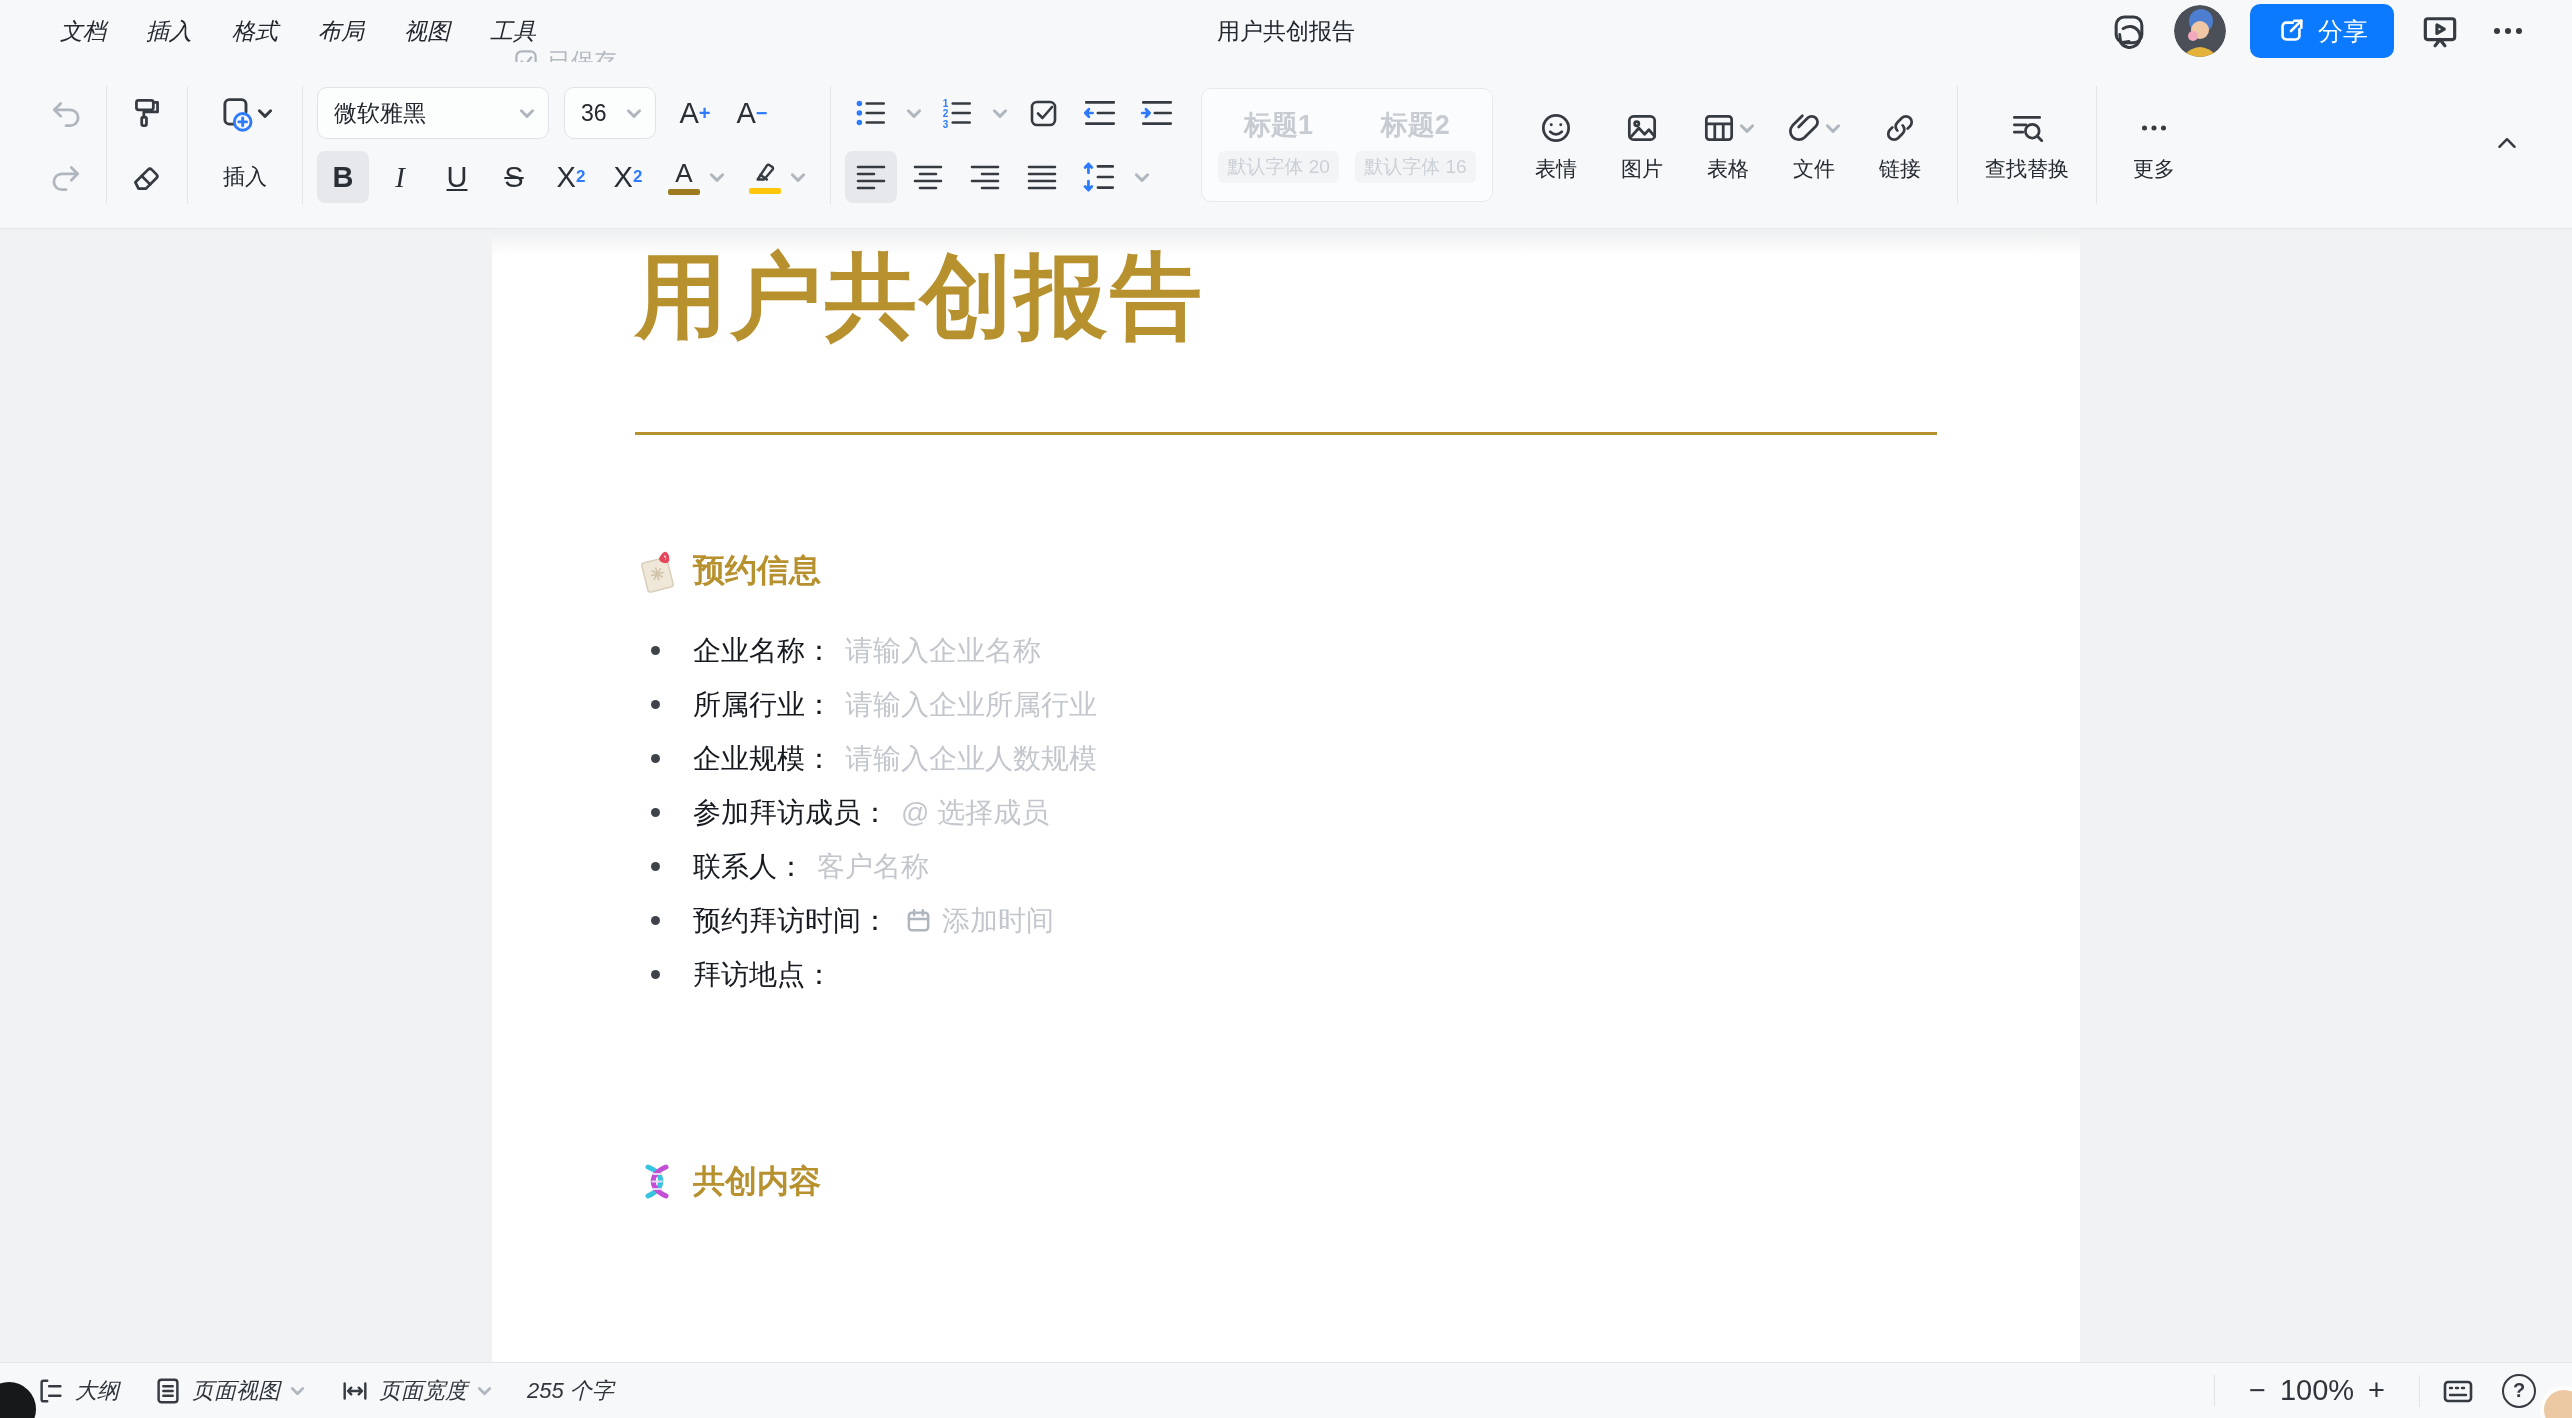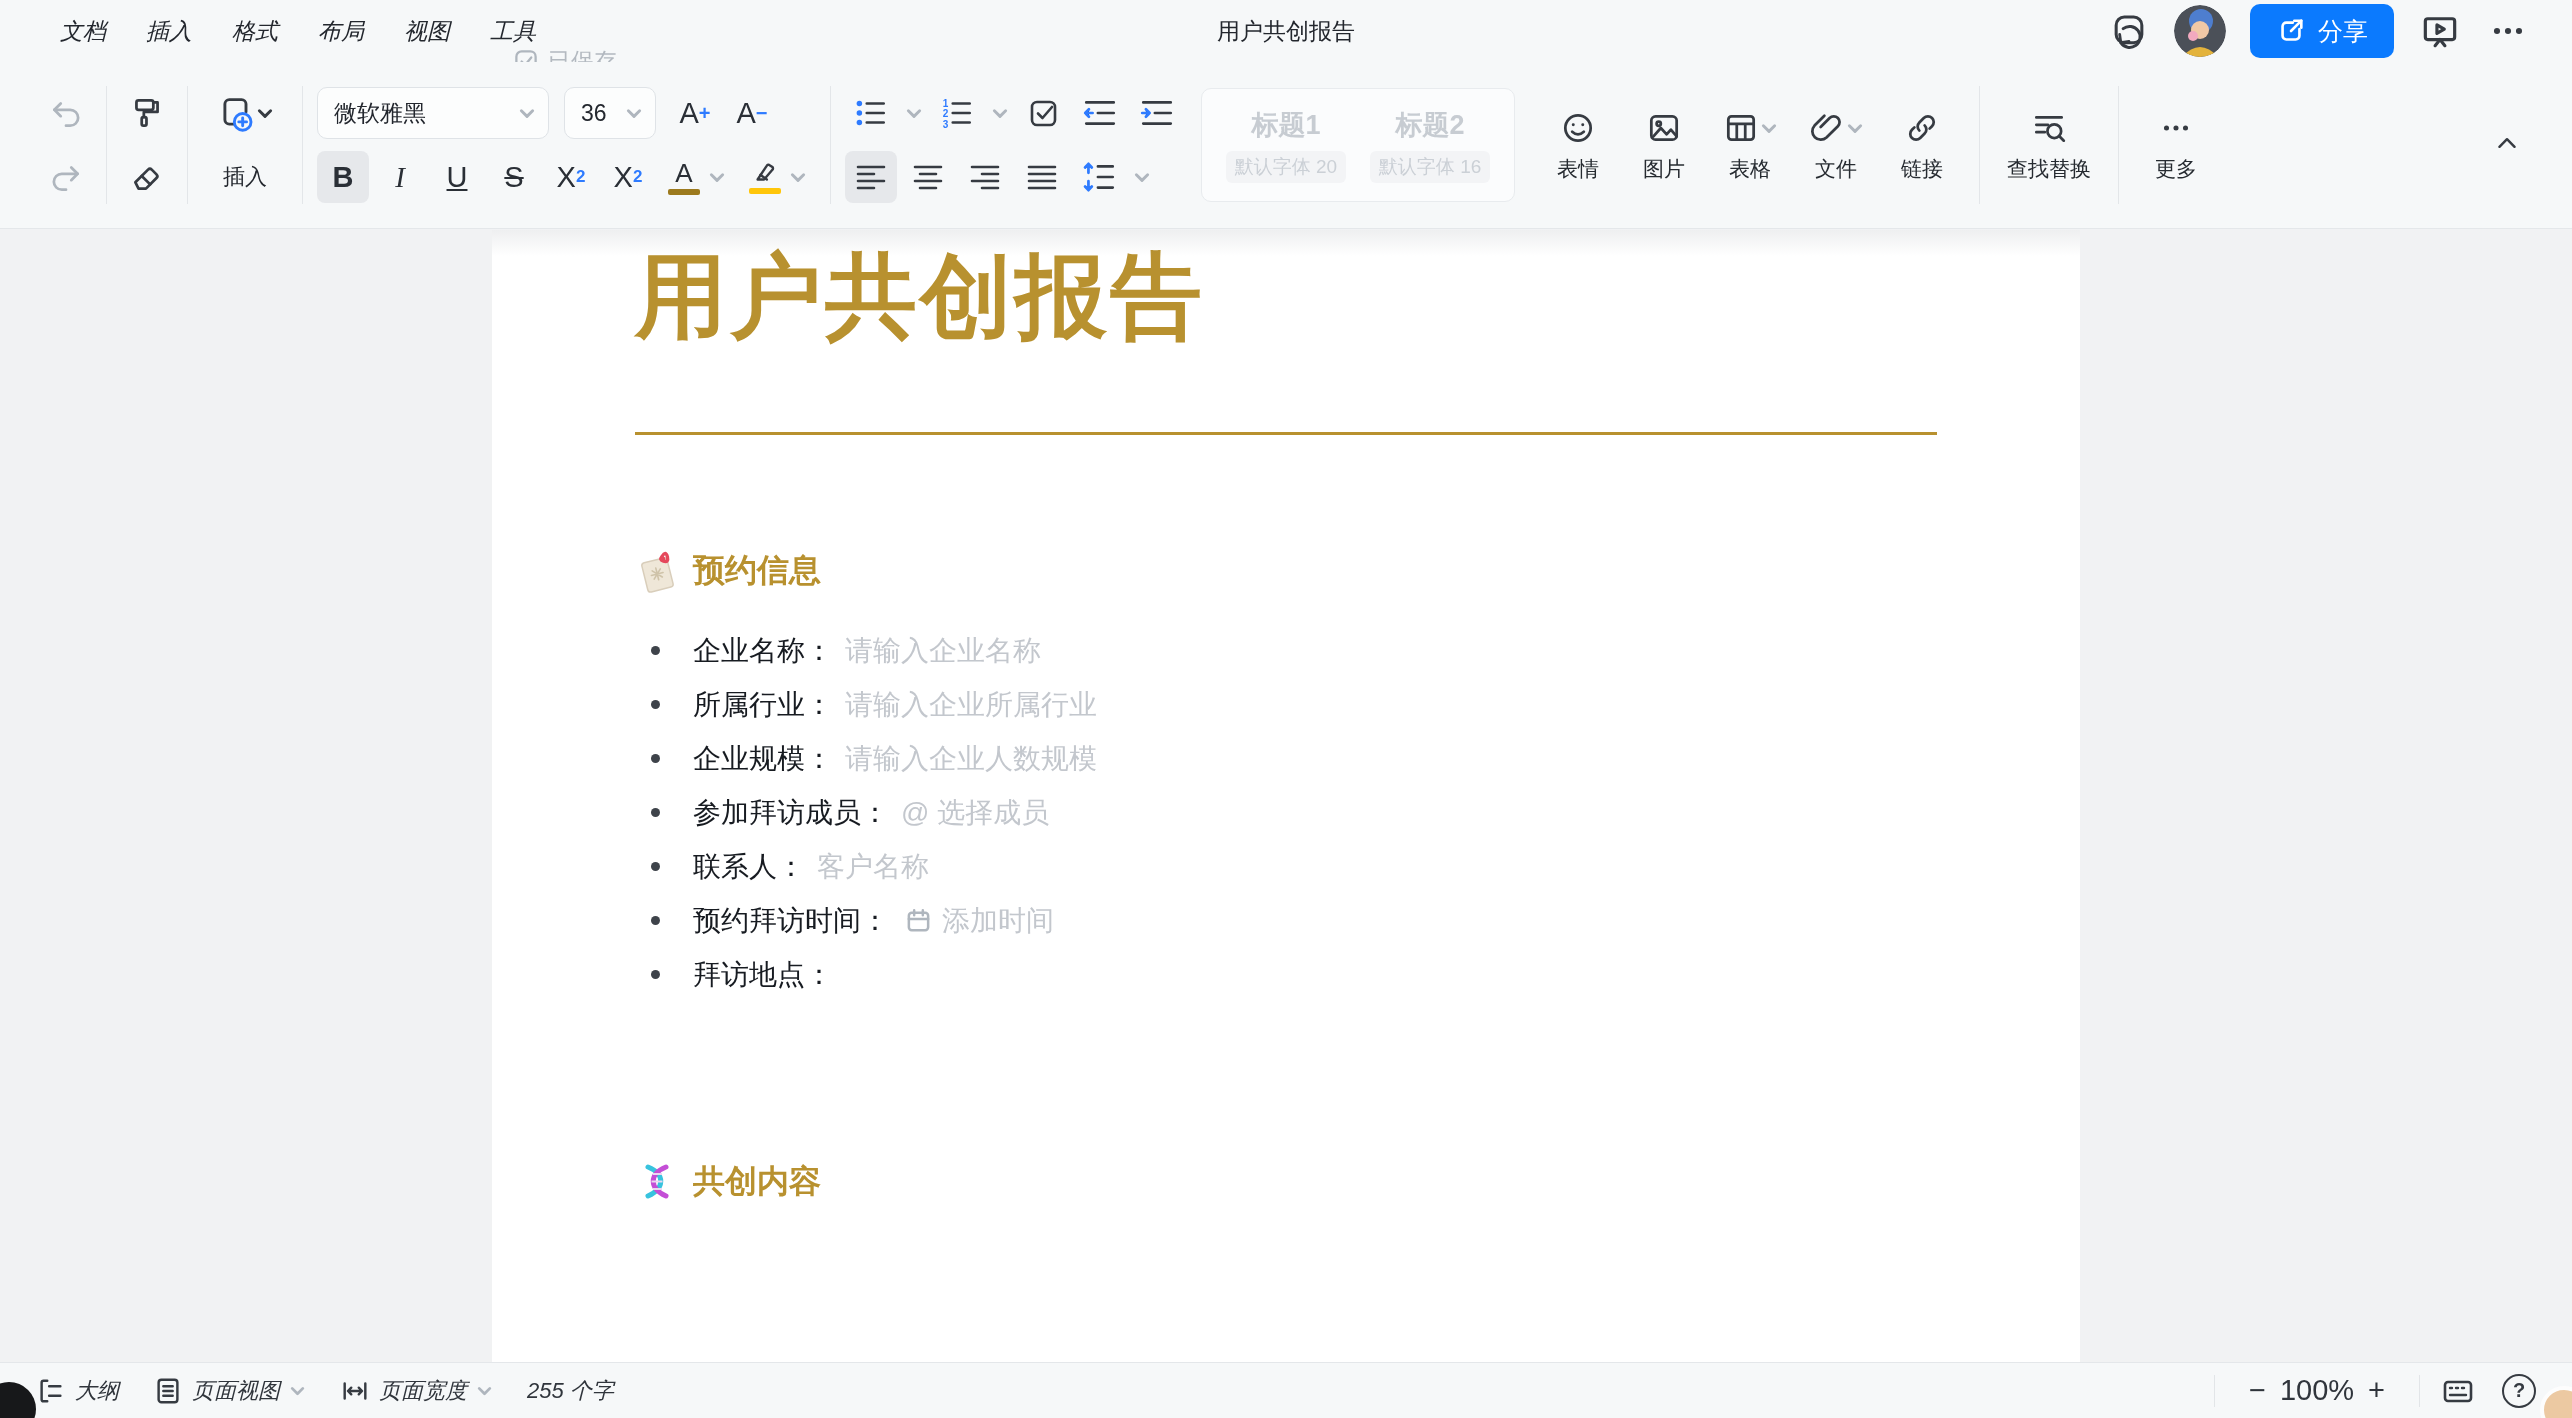--- a/index.html
+++ b/index.html
@@ -32,21 +32,21 @@
   .g-i { font-style:italic; font-family:"Liberation Serif","DejaVu Serif",serif; }
   .g-u { text-decoration:underline; }
   .g-s { text-decoration:line-through; }
   .scr { font-size:17px; color:#2E7BFF; font-weight:bold; }
   .sub .scr { vertical-align:-7px; } .sup .scr { vertical-align:10px; }
   .plusblue { color:#2E7BFF; font-size:20px; font-weight:bold; vertical-align:11px; }
   .acolor { display:flex; flex-direction:column; align-items:center; gap:3px; }
   .acolor .bar { width:32px; height:6px; border-radius:2px; }
   .select-box { height:52px; border:1.5px solid #DFE3E7; background:#FCFDFD; border-radius:10px; display:flex; align-items:center; justify-content:space-between; padding:0 12px 0 16px; font-size:23px; color:#23272E; }
   .font-box { width:232px; } .size-box { width:92px; }
-  .styles-panel { margin-left:18px; width:314px; height:114px; border:1px solid #E8EBEE; background:#FBFCFD; border-radius:10px; display:flex; align-items:center; justify-content:space-evenly; flex:none; }
+  .styles-panel { margin-left:18px; width:292px; height:114px; border:1px solid #E8EBEE; background:#FBFCFD; border-radius:10px; display:flex; align-items:center; justify-content:space-evenly; flex:none; }
   .style-item { display:flex; flex-direction:column; align-items:center; gap:8px; }
   .style-name { font-size:27px; color:#C7CCD2; font-weight:bold; }
   .style-meta { font-size:19px; color:#CBD0D6; background:#F3F4F6; border-radius:6px; padding:3px 9px; }
   .bigbtn { width:86px; display:flex; flex-direction:column; align-items:center; gap:7px; flex:none; }
   .bigbtn .lbl { font-size:21px; color:#262B31; white-space:nowrap; }
   .bigbtn .icw { height:40px; display:flex; align-items:center; }
   .collapse { margin-left:auto; margin-right:18px; }
   
   .canvas { position:absolute; top:230px; bottom:56px; left:0; right:0; background:#F1F2F3; overflow:hidden; }
   .page { position:absolute; left:492px; width:1588px; top:0; bottom:0; background:#fff; padding:0 143px; }

